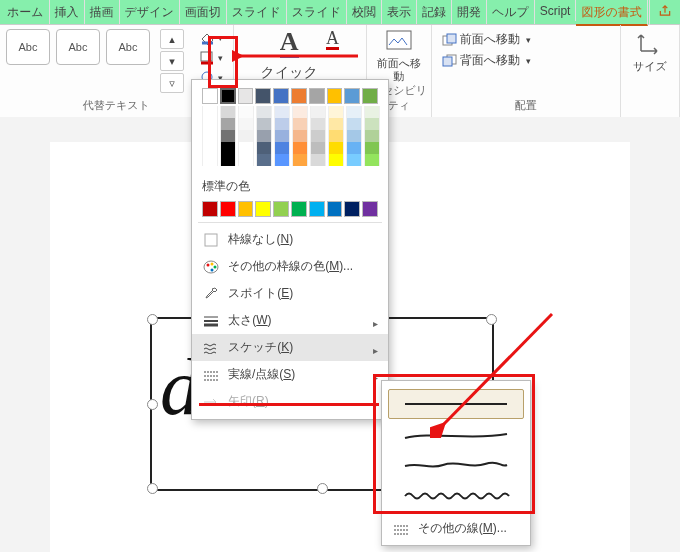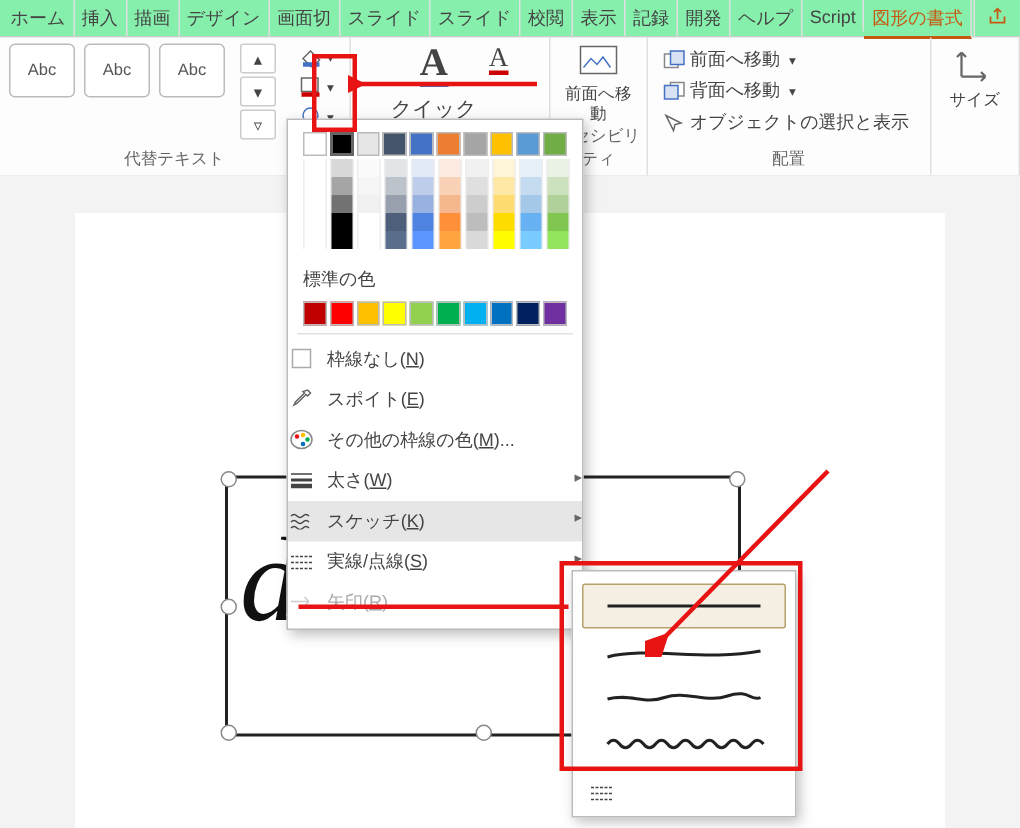--- a/index.html
+++ b/index.html
@@ -23,21 +23,21 @@
 .script{position:absolute;left:160px;top:225px;font-family:"Segoe Script","Comic Sans MS",cursive;font-size:80px;font-style:italic;color:#111}
 .dropdown{position:absolute;left:191px;top:79px;width:196px;background:#fff;border:1px solid #bbb;box-shadow:2px 3px 8px rgba(0,0,0,.25);z-index:20;padding:6px 0 4px 0}
 .dd-head{font-size:12px;padding:4px 10px 4px 10px;color:#444}
 .sw-row{display:flex;padding:2px 10px;gap:2px}
 .sw{width:14px;height:14px;border:1px solid #bbb}
 .sw.auto{border:2px solid #666;width:12px;height:12px}
 .shade-block{display:flex;padding:0 10px 6px 10px;gap:2px}
 .shade-col{display:flex;flex-direction:column}
 .shade{width:14px;height:12px;border-left:1px solid #eee;border-right:1px solid #eee}
 .dd-sep{height:1px;background:#e0e0e0;margin:3px 6px}
-.dd-item{display:flex;align-items:flex-start;gap:8px;padding:5px 0;font-size:12px;color:#444}
+.dd-item{display:flex;align-items:flex-end;gap:8px;padding:5px 10px;font-size:12px;color:#444}
 .dd-item.hover{background:#e6e6e6}
 .dd-item.disabled{color:#aaa}
 .dd-ico{width:18px;height:16px;display:flex;align-items:center;justify-content:center}
 .dd-arrow{margin-left:auto;color:#666;font-size:10px}
 .u{text-decoration:underline}
 .submenu{position:absolute;left:381px;top:380px;width:136px;background:#fff;border:1px solid #bbb;box-shadow:2px 3px 8px rgba(0,0,0,.25);z-index:20;padding:6px}
 .submenu .opt{height:28px;display:flex;align-items:center;justify-content:center;margin:2px 0;border-radius:2px}
 .submenu .opt.sel{border:1px solid #b8a06a;background:#f5f0e3}
 .submenu svg{display:block}
 .more-line{display:flex;align-items:center;gap:8px;padding:6px 4px 2px 4px;font-size:12px;color:#444;border-top:1px solid #e0e0e0;margin-top:4px}
@@ -141,26 +141,20 @@
         <span style="font-size:9px;margin-left:4px">▾</span>
       </div>
     <div class="btn">
         <svg width="16" height="14">
           <rect x="5" y="1" width="9" height="9" fill="#fff" stroke="#888"></rect>
           <rect x="1" y="3" width="9" height="9" fill="#d9e2f3" stroke="#4472c4"></rect>
         </svg>
         <span>背面へ移動</span>
         <span style="font-size:9px;margin-left:4px">▾</span>
       </div>
-    <div class="btn">
-        <svg width="16" height="14">
-          <path d="M2 2l10 5-4 1-1 4z" fill="#fff" stroke="#666"></path>
-        </svg>
-        <span>オブジェクトの選択と表示</span>
-      </div>
     <div class="group-label">配置</div>
   </div>
 
   <div class="group" style="width:50px">
     <svg width="26" height="26">
         <path d="M4 22V6m0 0l-3 3m3-3l3 3M4 22H20m0 0l-3-3m3 3l-3 3" fill="none" stroke="#666" stroke-width="1.5"></path>
       </svg>
     <div style="font-size:11px;margin-top:4px">サイズ</div>
   </div>
 </div>
@@ -282,40 +276,40 @@
   <div class="dd-item">
       <span class="dd-ico">
         <svg width="14" height="14">
           <rect x="1" y="1" width="12" height="12" fill="none" stroke="#aaa"></rect>
         </svg>
       </span>
       <span><span>枠線なし(<span class="u">N</span>)</span></span>
     </div>
   <div class="dd-item">
       <span class="dd-ico">
-        <svg width="14" height="14">
-          <path d="M11 1l2 2-2 2-1-1-6 6-2 1 1-2 6-6-1-1z" fill="#fff" stroke="#666"></path>
-        </svg>
-      </span>
-      <span>スポイト(<span class="u">E</span>)</span>
-    </div>
-  <div class="dd-item">
-      <span class="dd-ico">
         <svg width="16" height="14">
           <ellipse cx="8" cy="7" rx="7" ry="6" fill="#fff" stroke="#888"></ellipse>
           <circle cx="5" cy="5" r="1.5" fill="#e81313"></circle>
           <circle cx="9" cy="4" r="1.5" fill="#ffc000"></circle>
           <circle cx="12" cy="7" r="1.5" fill="#00b050"></circle>
           <circle cx="9" cy="10" r="1.5" fill="#0070c0"></circle>
         </svg>
       </span>
       <span>その他の枠線の色(<span class="u">M</span>)...</span>
     </div>
   <div class="dd-item">
       <span class="dd-ico">
+        <svg width="14" height="14">
+          <path d="M11 1l2 2-2 2-1-1-6 6-2 1 1-2 6-6-1-1z" fill="#fff" stroke="#666"></path>
+        </svg>
+      </span>
+      <span>スポイト(<span class="u">E</span>)</span>
+    </div>
+  <div class="dd-item">
+      <span class="dd-ico">
         <svg width="16" height="12">
           <path d="M1 2h14M1 6h14M1 10h14" stroke="#444" stroke-width="1"></path>
           <path d="M1 6h14" stroke="#444" stroke-width="2"></path>
           <path d="M1 10h14" stroke="#444" stroke-width="3"></path>
         </svg>
       </span>
       <span>太さ(<span class="u">W</span>)</span>
       <span class="dd-arrow">▸</span>
     </div>
   <div class="dd-item hover">
@@ -367,20 +361,21 @@
       <svg width="110" height="14">
         <path d="M4 8 q4-5 8 0 t8 0 8 0 8 0 8 0 8 0 8 0 8 0 8 0 8 0 8 0 8 0 8 0" fill="none" stroke="#222" stroke-width="2"></path>
       </svg>
     </div>
   <div class="more-line">
       <span class="dd-ico">
         <svg width="16" height="12">
           <path d="M1 3h14M1 7h14M1 11h14" stroke="#444" stroke-dasharray="2 1"></path>
         </svg>
       </span>
+      <span>その他の線(<span class="u">M</span>)...</span>
     </div>
 </div>
 
 <div class="red-box" style="left:208px;top:36px;width:24px;height:46px"></div>
 <svg class="red-arrow" style="left:232px;top:42px" width="130" height="24">
     <defs>
       <marker id="ah1" markerWidth="8" markerHeight="8" refX="2" refY="4" orient="auto">
         <path d="M8 0L0 4L8 8z" class="arrow-head"></path>
       </marker>
     </defs>

